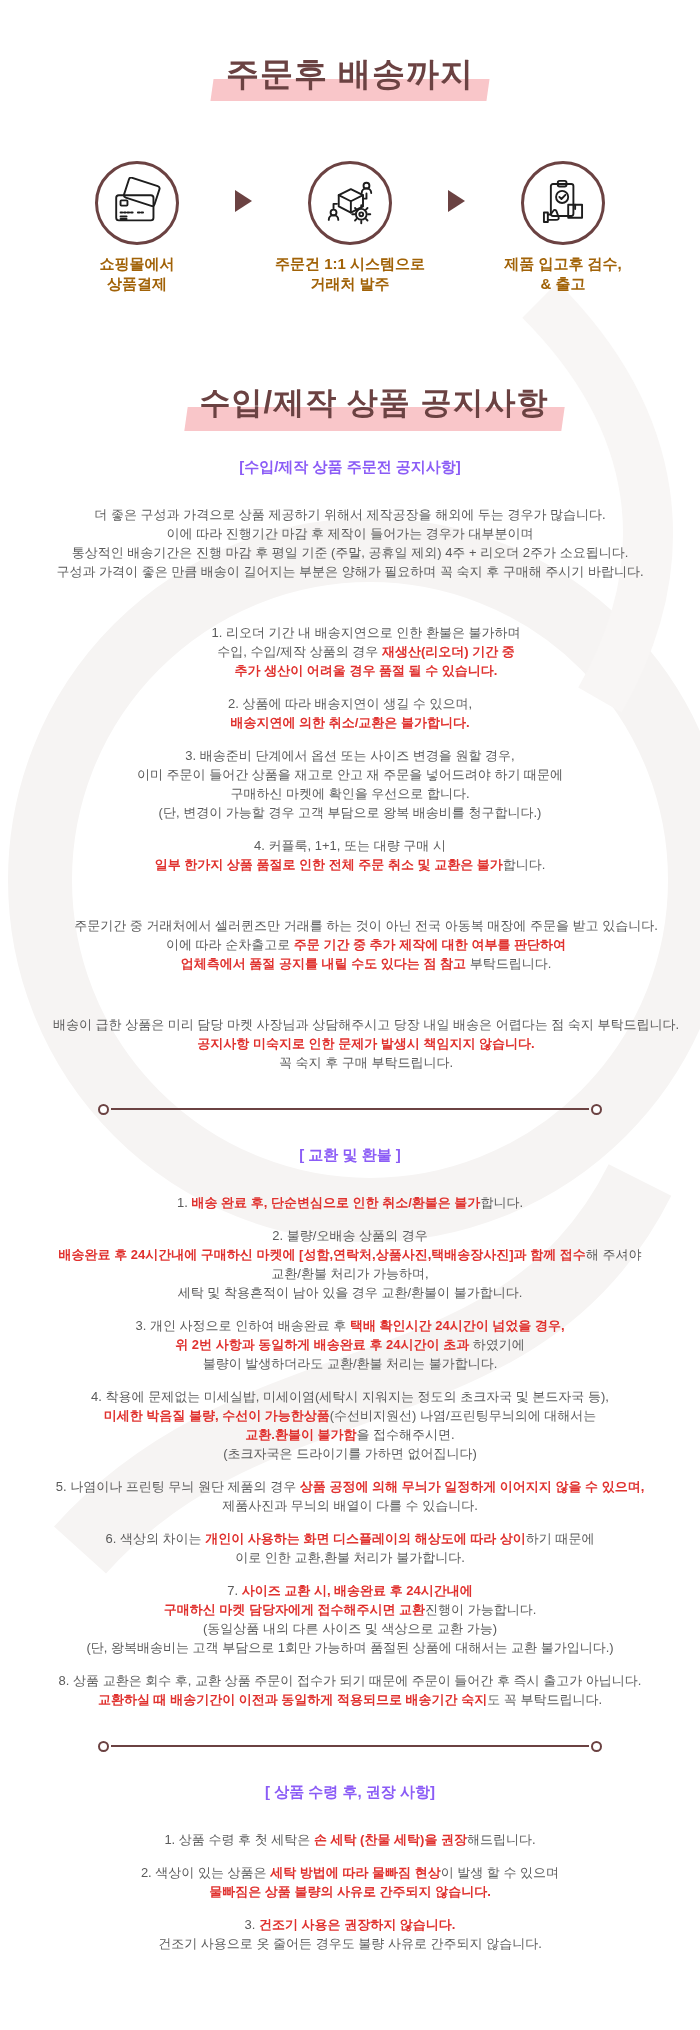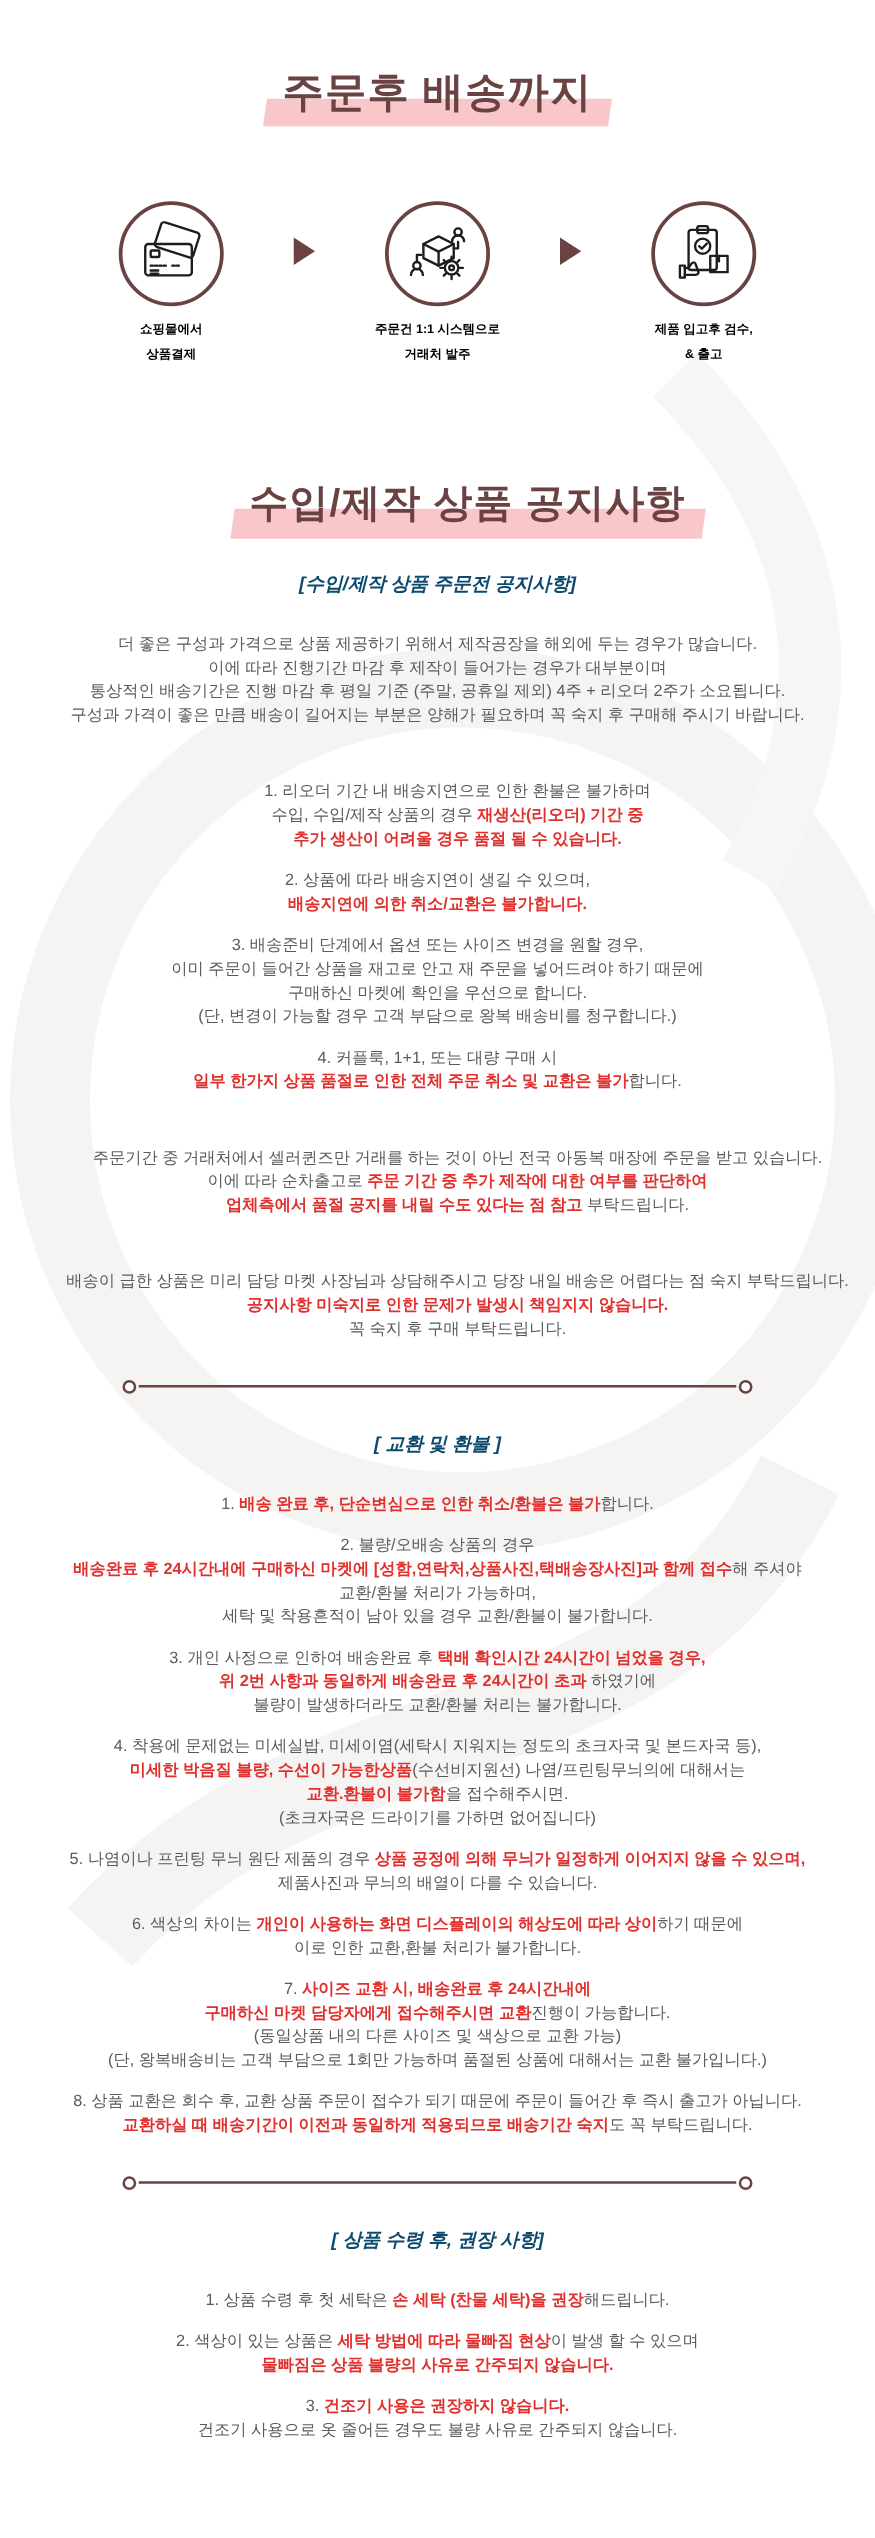--- a/index.html
+++ b/index.html
@@ -16,25 +16,25 @@
   .big-title .hl { position:absolute; z-index:1; left:-14px; right:-14px; bottom:-4px; height:22px; background:#f9c6c9; transform:skewX(-8deg); }
   .t1 { font-size:33px; }
   .t2 { font-size:31px;margin-left:48px; }
   .t2 .hl { height:24px; bottom:-7px; }
 
   
   .steps-row { margin-top:64px; display:flex; justify-content:center; align-items:flex-start; }
   .step { width:196px; }
   .step-circle { width:78px; height:78px; border:3px solid #6b4242; border-radius:50%; margin:0 auto; background:#fff;
                  display:flex; align-items:center; justify-content:center; }
-  .step-label { margin-top:9px; color:#000000; font-weight:700; font-size:10px; line-height:20px; }
+  .step-label { margin-top:9px; color:#a16207; font-weight:700; font-size:15px; line-height:20px; }
   .flow-arrow { width:0; height:0; border-left:17px solid #6b4242; border-top:11px solid transparent; border-bottom:11px solid transparent; margin-top:29px; }
 
   
-  .section-heading { color:#0c4a6e; font-weight:700; font-size:15px; margin:34px 0 28px 0;font-style:italic; }
+  .section-heading { color:#8b5cf6; font-weight:700; font-size:15px; margin:34px 0 28px 0; }
   .section-heading.gap-lg { margin-top:29px; }
   .blocks {}
   .tblock { margin:14px auto; }
   .tblock.sp-lg { margin-top:42px;padding-left:32px; }
   .tline { font-size:13px; line-height:19px; color:#5a5a5a; }
   .tline .red { color:#e0312e; font-weight:700; }
 
   
   .divider { position:relative; width:478px; margin:36px auto; height:0; border-top:2px solid #6b4242; }
   .ring { position:absolute; top:-6px; width:7px; height:7px; border:2px solid #6b4242; border-radius:50%; background:#fff; }

